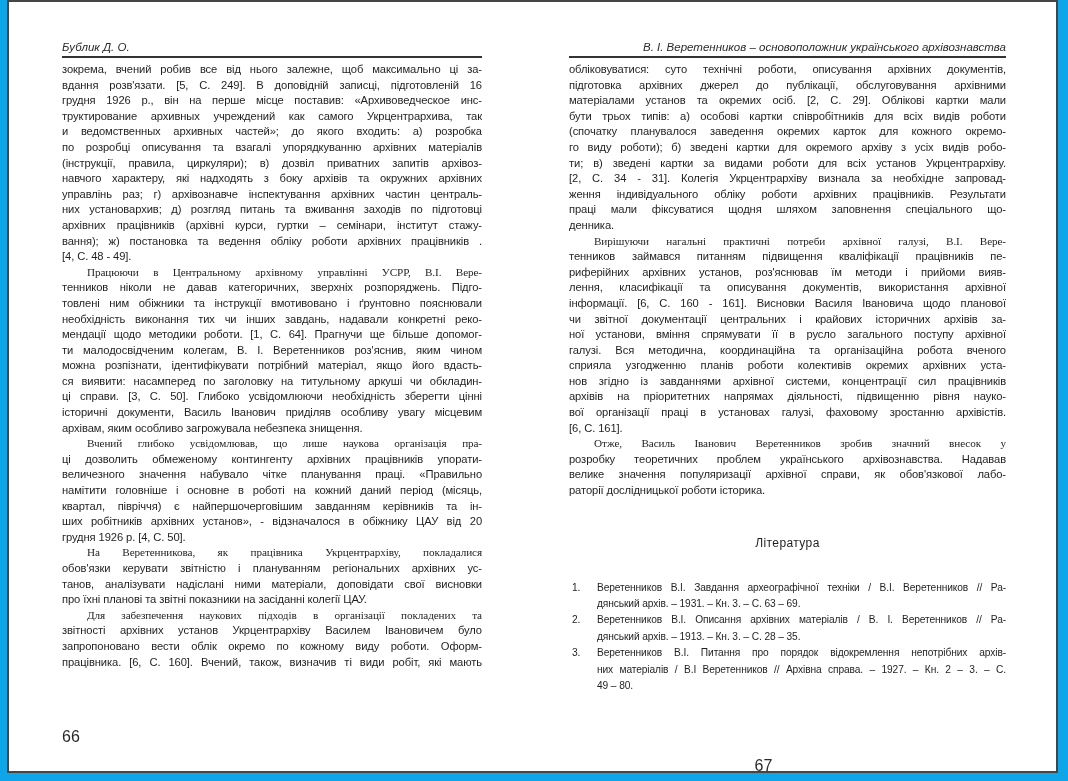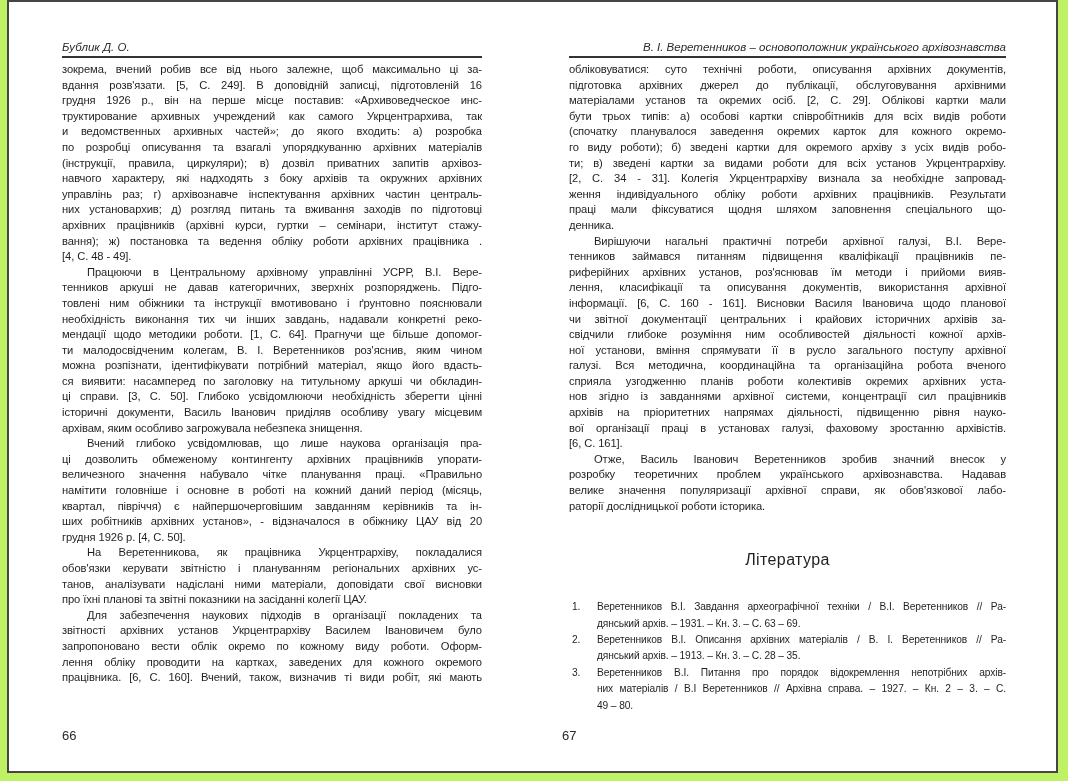--- a/index.html
+++ b/index.html
@@ -4,21 +4,21 @@
 <style>
   html, body { margin: 0; padding: 0; }
   body {
     width: 1068px; height: 781px;
     background: #ffffff;
     font-family: "Liberation Sans", "DejaVu Sans", sans-serif;
     color: #222;
     position: relative;
     overflow: hidden;
   }
-  #screen { position: absolute; left: 0; top: 0; width: 1068px; height: 781px; background: #bef264; }
+  #screen { position: absolute; left: 0; top: 0; width: 1068px; height: 781px; background: #0ea5e9; }
   .scan-frame {
     position: absolute; left: 7px; top: 0px;
     width: 1051px; height: 773px;
     border: 2px solid #454545;
     box-sizing: border-box;
     background: #ffffff;
   }
   .page { position: absolute; top: 40px; }
   .page-left  { left: 62px;  width: 420px; }
   .page-right { left: 569px; width: 437px; }
@@ -34,39 +34,39 @@
   .page-right .running-head { text-align: right; }
   .body-text { margin-top: 4px; font-size: 11.2px; letter-spacing: -0.1px; color: #1f1f1f; }
   .paragraph { margin: 0; }
   .line {
     height: 15.6px; line-height: 15.6px;
     text-align: justify; text-align-last: justify;
     text-justify: inter-word;
     overflow: hidden; white-space: normal;
   }
   .line.last { text-align-last: left; }
-  .line.indent { text-indent: 25px; }
+  .line.indent { text-indent: 25px; font-family: Liberation Serif, serif; }
   .lit-heading {
     text-align: center;
-    font-size: 16px;
+    font-size: 12px;
     letter-spacing: 0.4px;
     margin-top: 37px;
     margin-bottom: 30px;
     color: #1f1f1f;
   }
   .references { font-size: 10.2px; letter-spacing: -0.1px; color: #1f1f1f; }
   .ref-item { position: relative; padding-left: 28px; }
   .ref-number { position: absolute; left: 3px; top: 0; line-height: 16.4px; }
   .references .line { height: 16.4px; line-height: 16.4px; }
   .page-num {
     position: absolute; top: 728px;
-    font-size: 13px; color: #2a2a2a;
+    font-size: 16px; color: #2a2a2a;
   }
   .page-num-left { left: 62px; }
-  .page-num-right { left: 562px; width: 437px; text-align: left; }
+  .page-num-right { left: 545px; width: 437px; text-align: center; margin-top: 29px; }
 </style>
 </head>
 <body>
 
 <div id="screen">
   <div class="scan-frame"></div>
 
   <div class="page page-left">
     <div class="running-head">Бублик Д. О.</div>
     <div class="body-text" id="left-body">
@@ -75,26 +75,26 @@
           <div class="line">вдання розв'язати. [5, С. 249]. В доповідній записці, підготовленій 16</div>
           <div class="line">грудня 1926 р., він на перше місце поставив: «Архивоведческое инс-</div>
           <div class="line">труктирование архивных учреждений как самого Укрцентрархива, так</div>
           <div class="line">и ведомственных архивных частей»; до якого входить: а) розробка</div>
           <div class="line">по розробці описування та взагалі упорядкуванню архівних матеріалів</div>
           <div class="line">(інструкції, правила, циркуляри); в) дозвіл приватних запитів архівоз-</div>
           <div class="line">навчого характеру, які надходять з боку архівів та окружних архівних</div>
           <div class="line">управлінь раз; г) архівознавче інспектування архівних частин централь-</div>
           <div class="line">них установархив; д) розгляд питань та вживання заходів по підготовці</div>
           <div class="line">архівних працівників (архівні курси, гуртки – семінари, інститут стажу-</div>
-          <div class="line">вання); ж) постановка та ведення обліку роботи архівних працівника .</div>
+          <div class="line">вання); ж) постановка та ведення обліку роботи архівних працівників .</div>
           <div class="line last">[4, С. 48 - 49].</div>
         </div>
         <div class="paragraph">
           <div class="line indent">Працюючи в Центральному архівному управлінні УСРР, В.І. Вере-</div>
-          <div class="line">тенников аркуші не давав категоричних, зверхніх розпоряджень. Підго-</div>
+          <div class="line">тенников ніколи не давав категоричних, зверхніх розпоряджень. Підго-</div>
           <div class="line">товлені ним обіжники та інструкції вмотивовано і ґрунтовно пояснювали</div>
           <div class="line">необхідність виконання тих чи інших завдань, надавали конкретні реко-</div>
           <div class="line">мендації щодо методики роботи. [1, С. 64]. Прагнучи ще більше допомог-</div>
           <div class="line">ти малодосвідченим колегам, В. І. Веретенников роз'яснив, яким чином</div>
           <div class="line">можна розпізнати, ідентифікувати потрібний матеріал, якщо його вдасть-</div>
           <div class="line">ся виявити: насамперед по заголовку на титульному аркуші чи обкладин-</div>
           <div class="line">ці справи. [3, С. 50]. Глибоко усвідомлюючи необхідність зберегти цінні</div>
           <div class="line">історичні документи, Василь Іванович приділяв особливу увагу місцевим</div>
           <div class="line last">архівам, яким особливо загрожувала небезпека знищення.</div>
         </div>
@@ -110,21 +110,20 @@
         <div class="paragraph">
           <div class="line indent">На Веретенникова, як працівника Укрцентрархіву, покладалися</div>
           <div class="line">обов'язки керувати звітністю і плануванням регіональних архівних ус-</div>
           <div class="line">танов, аналізувати надіслані ними матеріали, доповідати свої висновки</div>
           <div class="line last">про їхні планові та звітні показники на засіданні колегії ЦАУ.</div>
         </div>
         <div class="paragraph">
           <div class="line indent">Для забезпечення наукових підходів в організації покладених та</div>
           <div class="line">звітності архівних установ Укрцентрархіву Василем Івановичем було</div>
           <div class="line">запропоновано вести облік окремо по кожному виду роботи. Оформ-</div>
-          <div class="line">лення обліку проводити на картках, заведених для кожного окремого</div>
           <div class="line">працівника. [6, С. 160]. Вчений, також, визначив ті види робіт, які мають</div>
         </div>
       </div>
   </div>
 
   <div class="page page-right">
     <div class="running-head">В. І. Веретенников – основоположник українського архівознавства</div>
     <div class="body-text" id="right-body">
       <div id="right-paragraphs">
           <div class="paragraph">
@@ -140,21 +139,20 @@
             <div class="line">праці мали фіксуватися щодня шляхом заповнення спеціального що-</div>
             <div class="line last">денника.</div>
           </div>
           <div class="paragraph">
             <div class="line indent">Вирішуючи нагальні практичні потреби архівної галузі, В.І. Вере-</div>
             <div class="line">тенников займався питанням підвищення кваліфікації працівників пе-</div>
             <div class="line">риферійних архівних установ, роз'яснював їм методи і прийоми вияв-</div>
             <div class="line">лення, класифікації та описування документів, використання архівної</div>
             <div class="line">інформації. [6, С. 160 - 161]. Висновки Василя Івановича щодо планової</div>
             <div class="line">чи звітної документації центральних і крайових історичних архівів за-</div>
-            <div class="line">свідчили глибоке розуміння ним особливостей діяльності кожної архів-</div>
             <div class="line">ної установи, вміння спрямувати її в русло загального поступу архівної</div>
             <div class="line">галузі. Вся методична, координаційна та організаційна робота вченого</div>
             <div class="line">сприяла узгодженню планів роботи колективів окремих архівних уста-</div>
             <div class="line">нов згідно із завданнями архівної системи, концентрації сил працівників</div>
             <div class="line">архівів на пріоритетних напрямах діяльності, підвищенню рівня науко-</div>
             <div class="line">вої організації праці в установах галузі, фаховому зростанню архівістів.</div>
             <div class="line last">[6, С. 161].</div>
           </div>
           <div class="paragraph">
             <div class="line indent">Отже, Василь Іванович Веретенников зробив значний внесок у</div>

